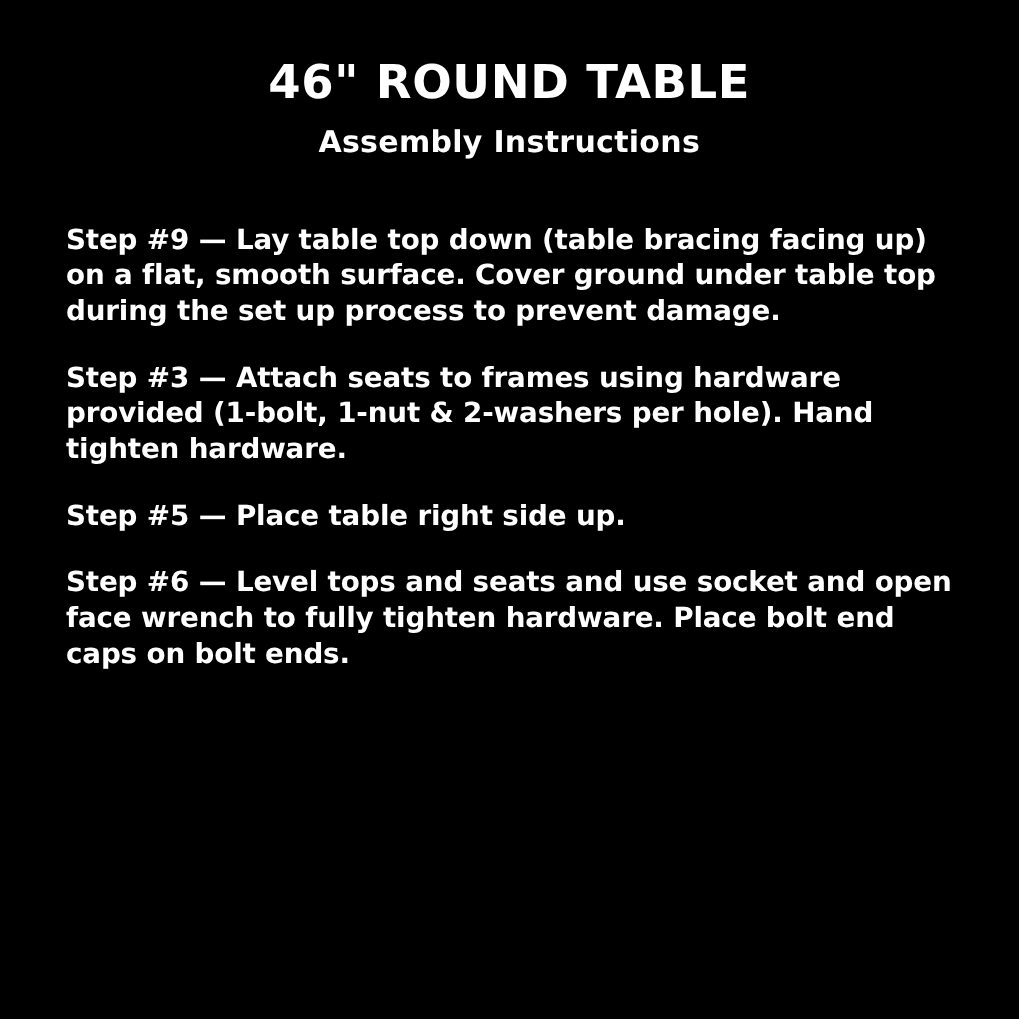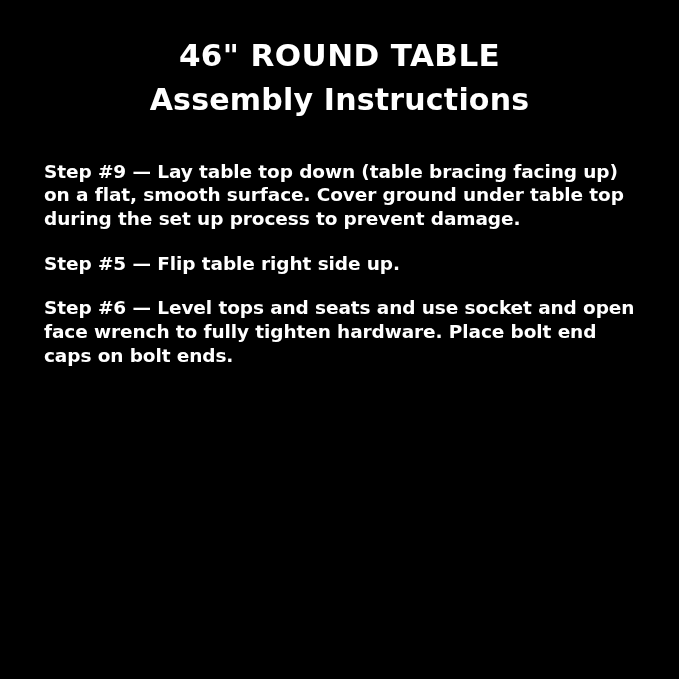--- a/index.html
+++ b/index.html
@@ -25,21 +25,21 @@
   .title {
     text-align: center;
     font-size: 31px;
     font-weight: 700;
     letter-spacing: 0.4px;
     line-height: 1.1;
     margin: 8px 0 0 0;
   }
   .subtitle {
     text-align: center;
-    font-size: 30px;
+    font-size: 20px;
     font-weight: 700;
     letter-spacing: 0.2px;
     margin: 10px 0 0 0;
   }
   .steps {
     margin-top: 24px;
   }
   .step {
     font-size: 18.5px;
     font-weight: 700;
@@ -67,26 +67,31 @@
 
   <div class="steps">
 
     <p class="step">
       <span class="label">Step #9</span>
       <span class="dash">—</span>
       <span>Lay table top down (table bracing facing up) on a flat, smooth surface. Cover ground under table top during the set up process to prevent damage.</span>
     </p>
 
 
+    <p class="step">
+      <span class="label">Step #3</span>
+      <span class="dash">—</span>
+      <span>Attach seats to frames using hardware provided (1-bolt, 1-nut &amp; 2-washers per hole). Hand tighten hardware.</span>
+    </p>
 
 
     <p class="step">
       <span class="label">Step #5</span>
       <span class="dash">—</span>
-      <span>Flip table right side up.</span>
+      <span>Place table right side up.</span>
     </p>
 
     <p class="step">
       <span class="label">Step #6</span>
       <span class="dash">—</span>
       <span>Level tops and seats and use socket and open face wrench to fully tighten hardware. Place bolt end caps on bolt ends.</span>
     </p>
 
   </div>
 </div>

